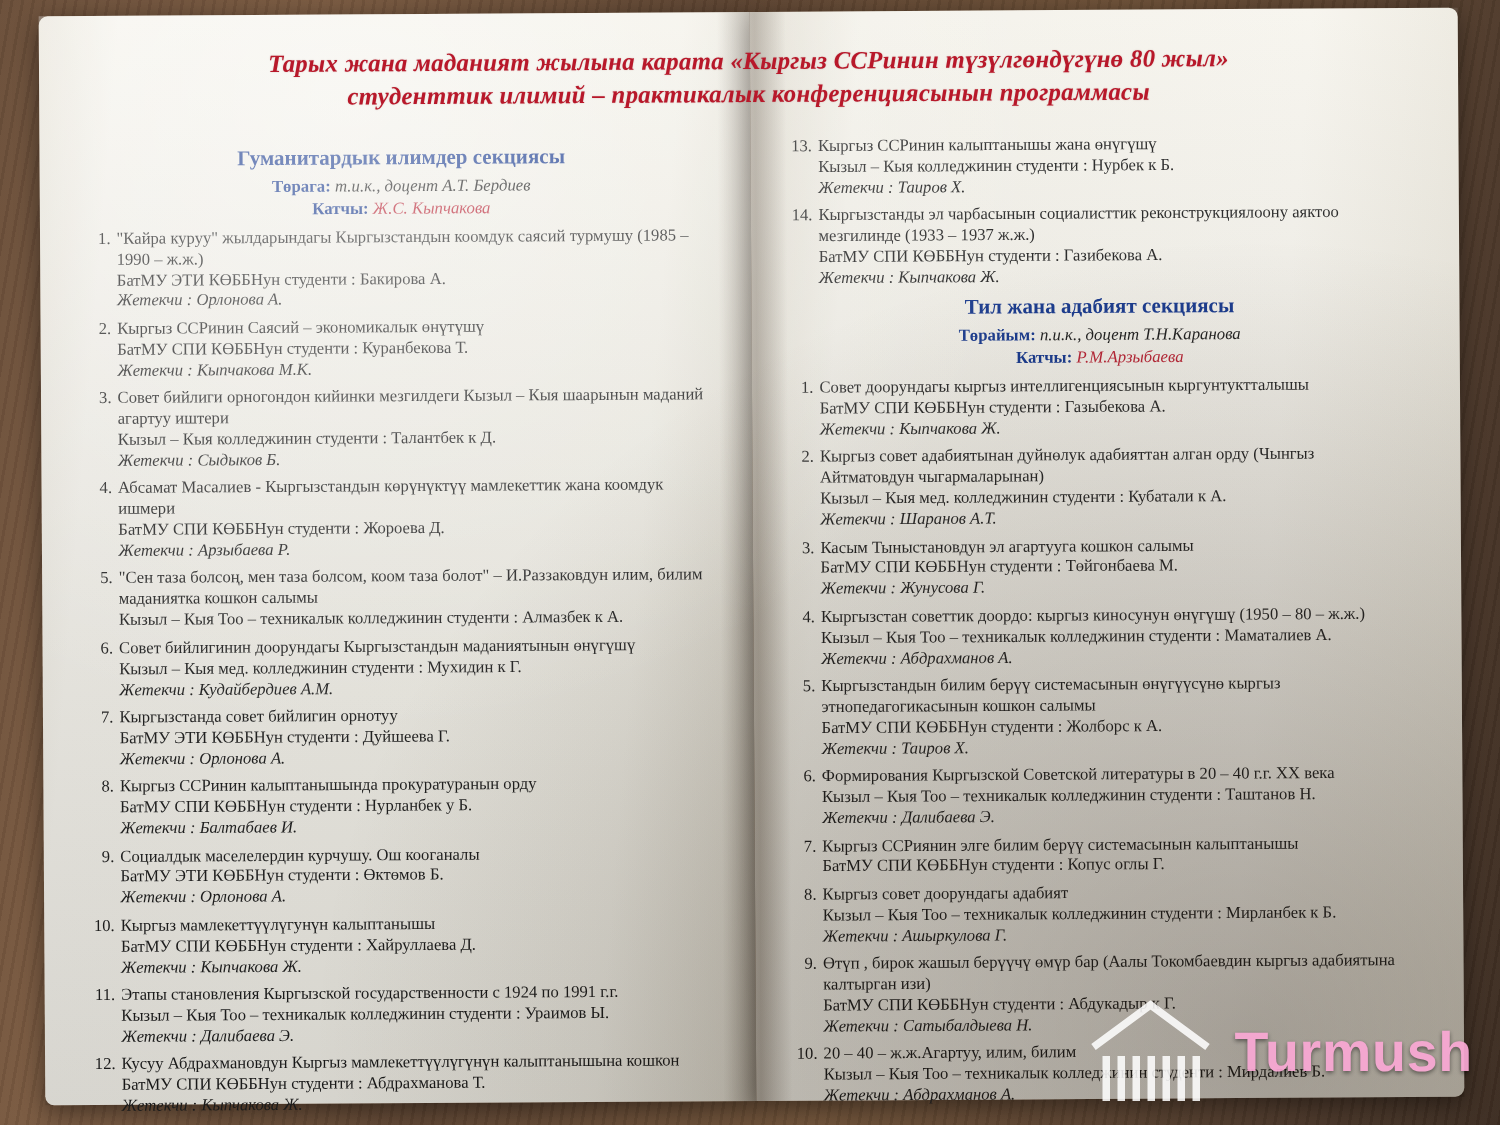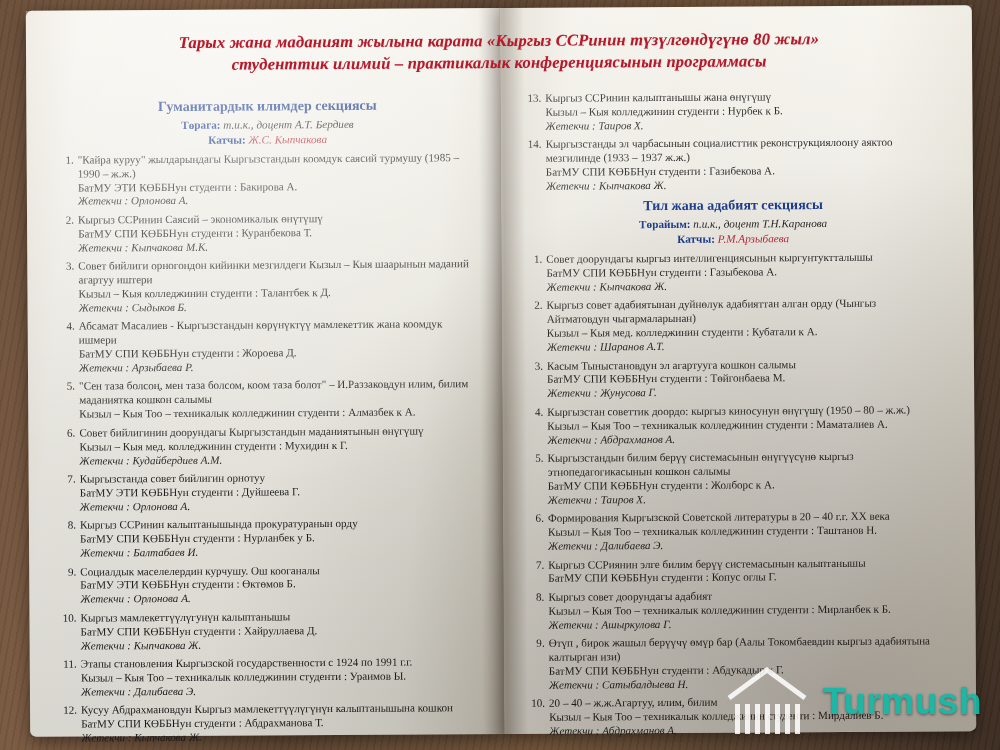--- a/index.html
+++ b/index.html
@@ -110,21 +110,21 @@
   
   #watermark{
     position:absolute;right:18px;bottom:10px;
     display:flex;align-items:center;gap:10px;
     z-index:9;opacity:.93;
   }
   #watermark .mark{
     width:92px;height:76px;position:relative;
   }
   #watermark .wm-text{
-    color:#14b8a6;font-family:"Liberation Sans", sans-serif;
+    color:#f9a8d4;font-family:"Liberation Sans", sans-serif;
     font-size:37px;font-weight:bold;letter-spacing:.5px;
     text-shadow:0 1px 3px rgba(0,0,0,.5);
   }
 </style>
 </head>
 <body>
 
 <div id="table-bg"></div>
 
 <div id="booklet">

